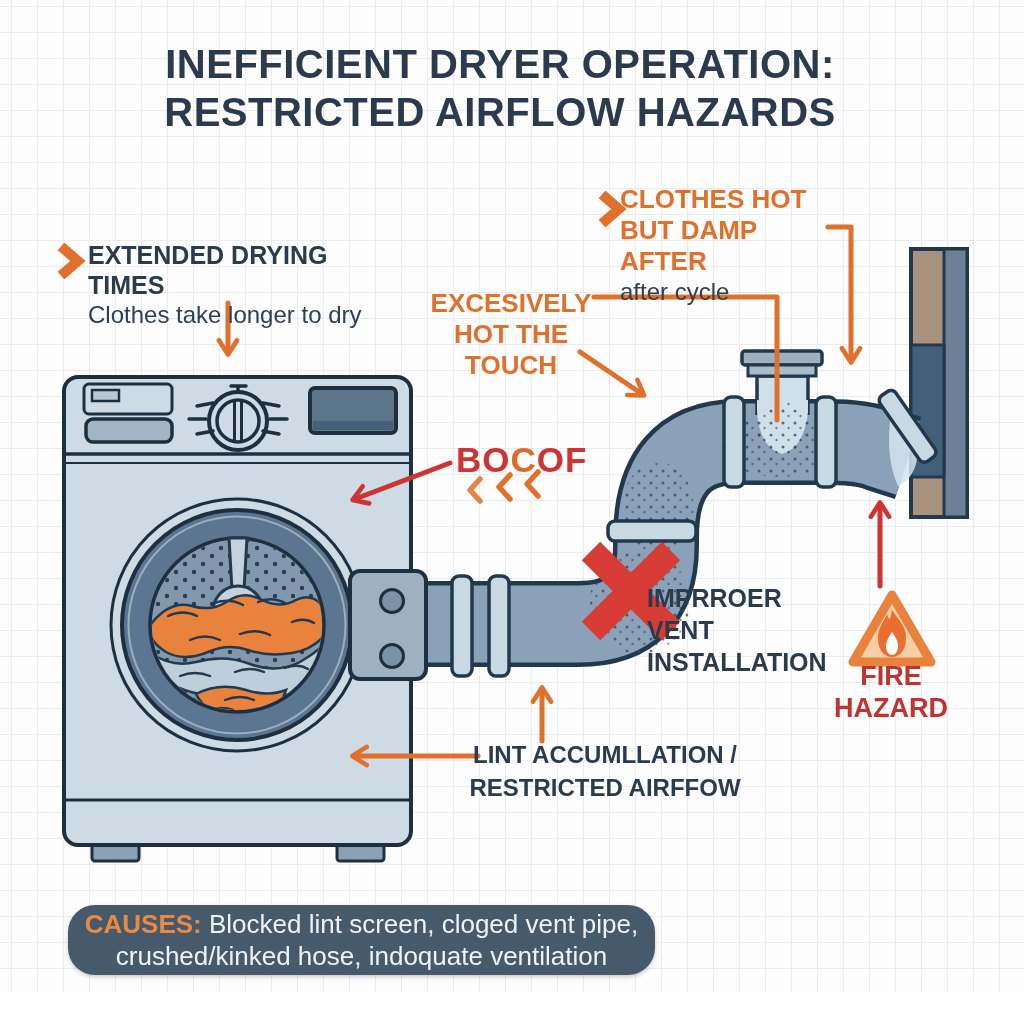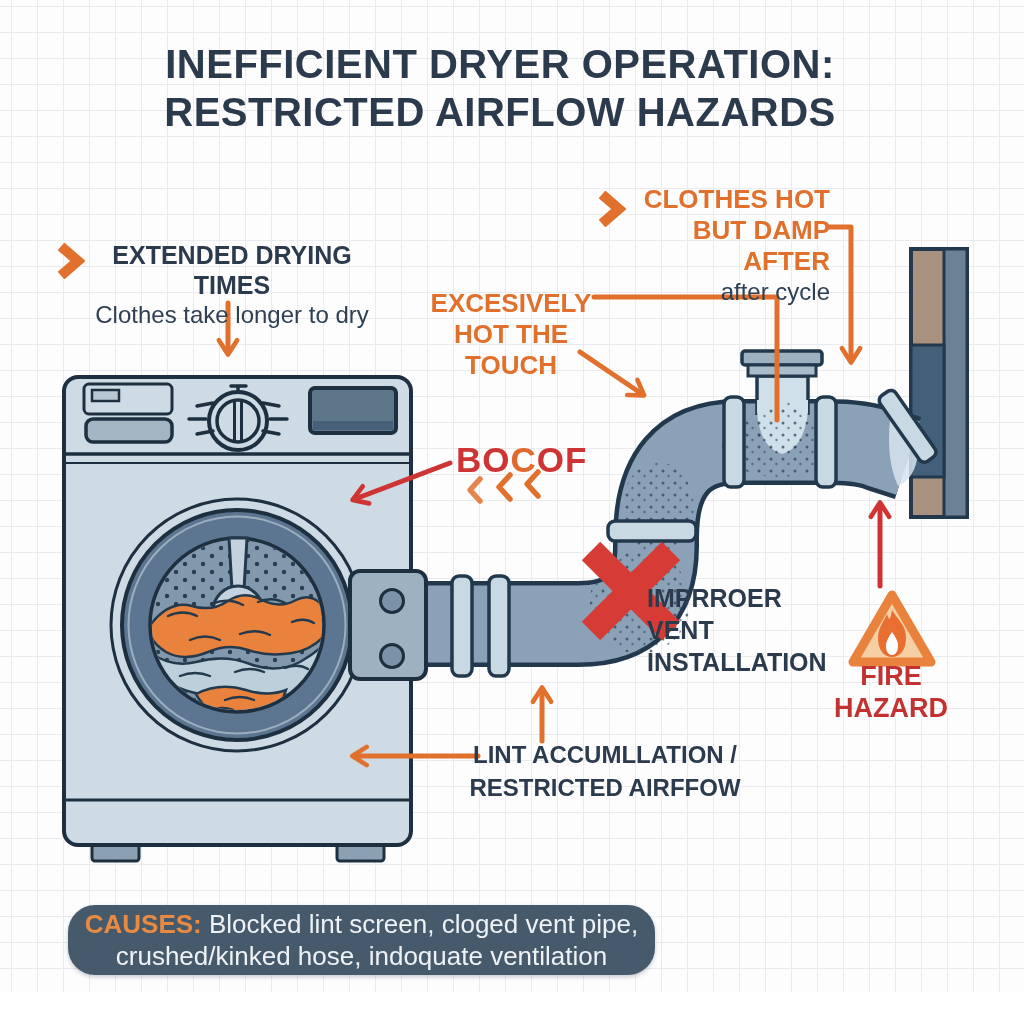--- a/index.html
+++ b/index.html
@@ -12,25 +12,25 @@
     background-size:26px 26px;
     background-position:11px 6px;
     font-family:"Liberation Sans", sans-serif;
   }
   .abs{position:absolute;}
   .art{position:absolute;left:0;top:0;}
   .title{
     left:0;top:40px;width:1000px;text-align:center;
     font-size:40px;font-weight:bold;line-height:48px;color:#2b3b4d;letter-spacing:.5px;
   }
-  .co-extended{left:88px;top:240px;width:288px;text-align:center;}
+  .co-extended{left:88px;top:240px;width:288px;}
   .co-heading{font-size:25px;font-weight:bold;color:#2b3b4d;line-height:30px;}
   .co-sub{font-size:24px;color:#2e4052;line-height:29px;}
   .chev{position:absolute;width:30px;height:36px;}
-  .co-clotheshot{left:620px;top:184px;width:210px;text-align:right;}
+  .co-clotheshot{left:620px;top:184px;width:210px;text-align:left;}
   .orange-line{font-size:26px;font-weight:bold;color:#e0702b;line-height:31px;}
   .co-excessive{left:417px;top:288px;width:188px;text-align:center;}
   .boof{left:456px;top:440px;font-size:35px;font-weight:bold;letter-spacing:1px;color:#ce3434;}
   .boof .mid{color:#e06a2b;}
   .co-improper{left:647px;top:582px;width:180px;text-align:left;
     font-size:25px;font-weight:bold;color:#2b3b4d;line-height:32px;}
   .co-fire{left:831px;top:660px;width:120px;text-align:center;
     font-size:27px;font-weight:bold;color:#c23231;line-height:32px;}
   .co-lint{left:452px;top:738px;width:306px;text-align:center;
     font-size:24px;font-weight:bold;color:#2b3b4d;line-height:33px;}

